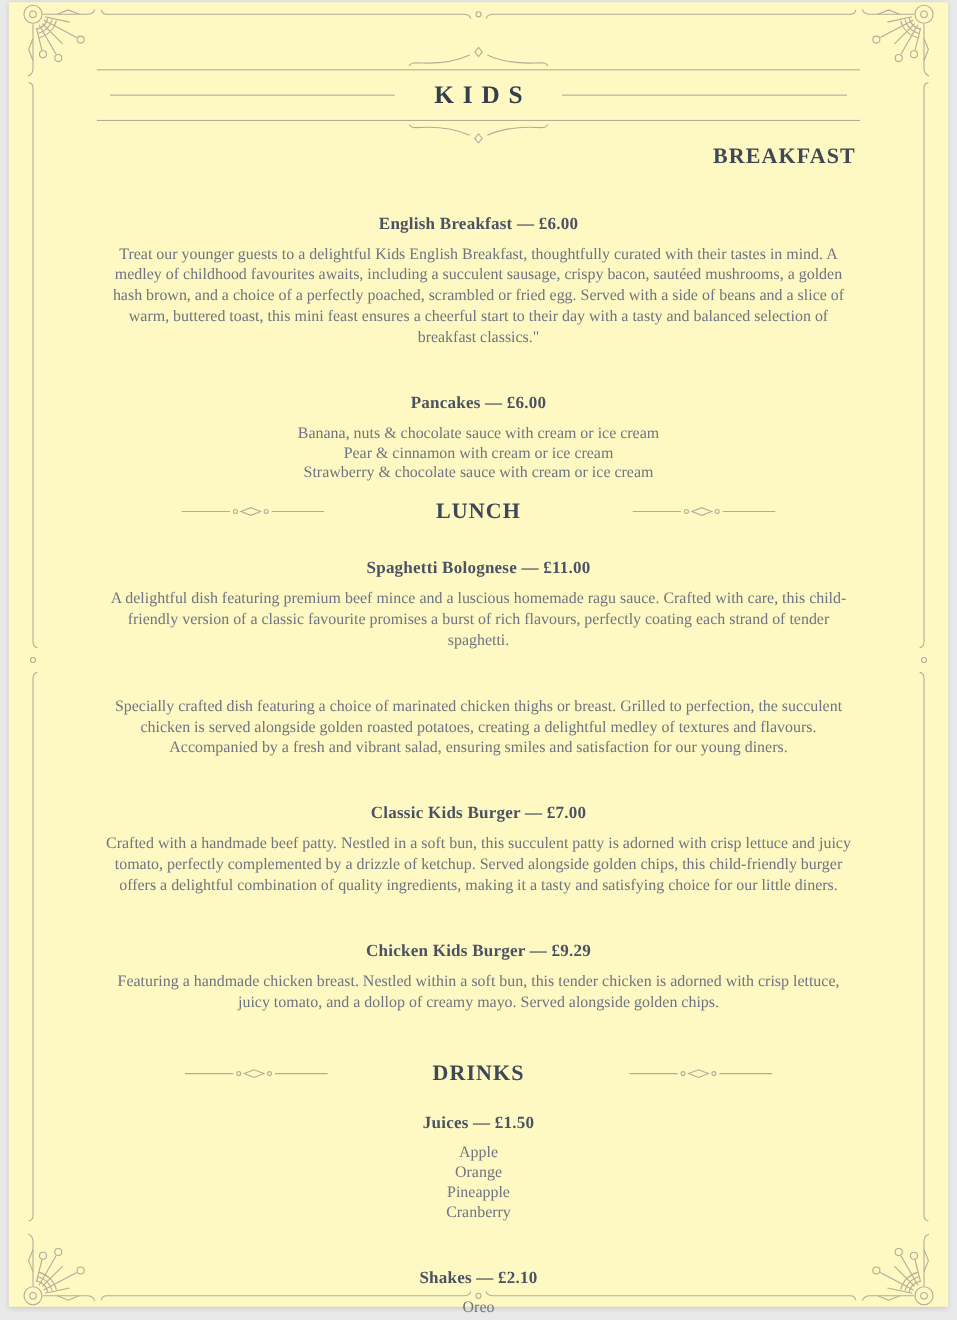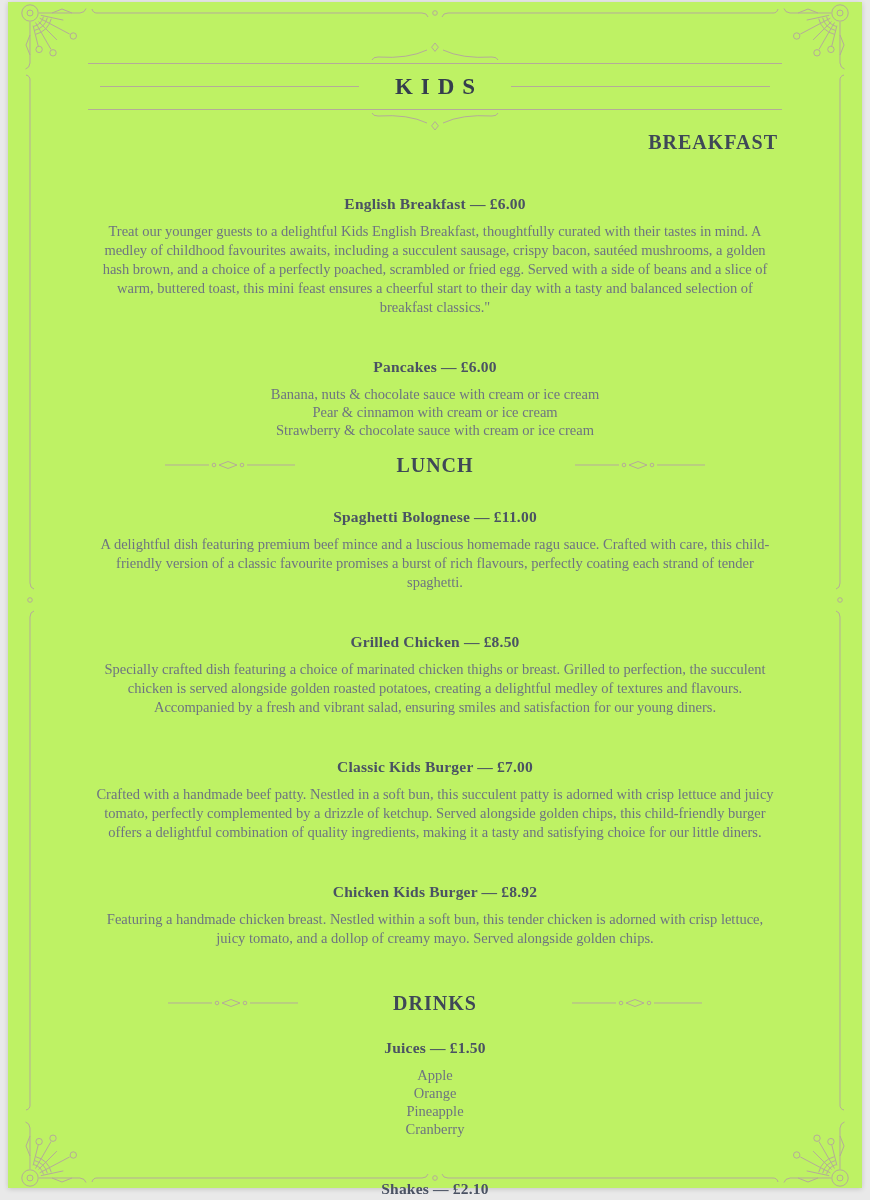--- a/index.html
+++ b/index.html
@@ -6,21 +6,21 @@
   body {
     width:870px; height:1200px;
     background:#e9e9e9;
     font-family:"Liberation Serif","DejaVu Serif",serif;
     overflow:hidden;
     position:relative;
   }
   .page {
     position:absolute; left:8px; top:2px;
     width:854px; height:1186px;
-    background:#bef264;
+    background:#fef9c3;
     box-shadow:0 1px 5px rgba(0,0,0,.16);
   }
   .frame-svg { position:absolute; inset:0; pointer-events:none; }
   .content {
     position:relative;
     padding:0 84px;
     text-align:center;
     color:#6e7481;
   }
   
@@ -183,32 +183,31 @@
           <line x1="82" y1="5" x2="130" y2="5"></line>
         </svg>
       </div>
 
       <div class="menu-grid lunch-grid-1">
         <div class="item">
           <h3 class="item-heading">Spaghetti Bolognese — £11.00</h3>
           <p class="item-desc">A delightful dish featuring premium beef mince and a luscious homemade ragu sauce. Crafted with care, this child-friendly version of a classic favourite promises a burst of rich flavours, perfectly coating each strand of tender spaghetti.</p>
         </div>
         <div class="item">
-          <h3 class="item-heading">Grilled Chicken — £8.50</h3>
           <p class="item-desc">Specially crafted dish featuring a choice of marinated chicken thighs or breast. Grilled to perfection, the succulent chicken is served alongside golden roasted potatoes, creating a delightful medley of textures and flavours. Accompanied by a fresh and vibrant salad, ensuring smiles and satisfaction for our young diners.</p>
         </div>
       </div>
 
       <div class="menu-grid lunch-grid-2">
         <div class="item">
           <h3 class="item-heading">Classic Kids Burger — £7.00</h3>
           <p class="item-desc">Crafted with a handmade beef patty. Nestled in a soft bun, this succulent patty is adorned with crisp lettuce and juicy tomato, perfectly complemented by a drizzle of ketchup. Served alongside golden chips, this child-friendly burger offers a delightful combination of quality ingredients, making it a tasty and satisfying choice for our little diners.</p>
         </div>
         <div class="item">
-          <h3 class="item-heading">Chicken Kids Burger — £8.92</h3>
+          <h3 class="item-heading">Chicken Kids Burger — £9.29</h3>
           <p class="item-desc">Featuring a handmade chicken breast. Nestled within a soft bun, this tender chicken is adorned with crisp lettuce, juicy tomato, and a dollop of creamy mayo. Served alongside golden chips.</p>
         </div>
       </div>
 
     </section>
 
     <section>
       <div class="section-head drinks-head">
         <svg width="130" height="10" viewBox="0 0 130 10" fill="none" stroke="#b5ab99" stroke-width="1">
           <line x1="0" y1="5" x2="44" y2="5"></line>

